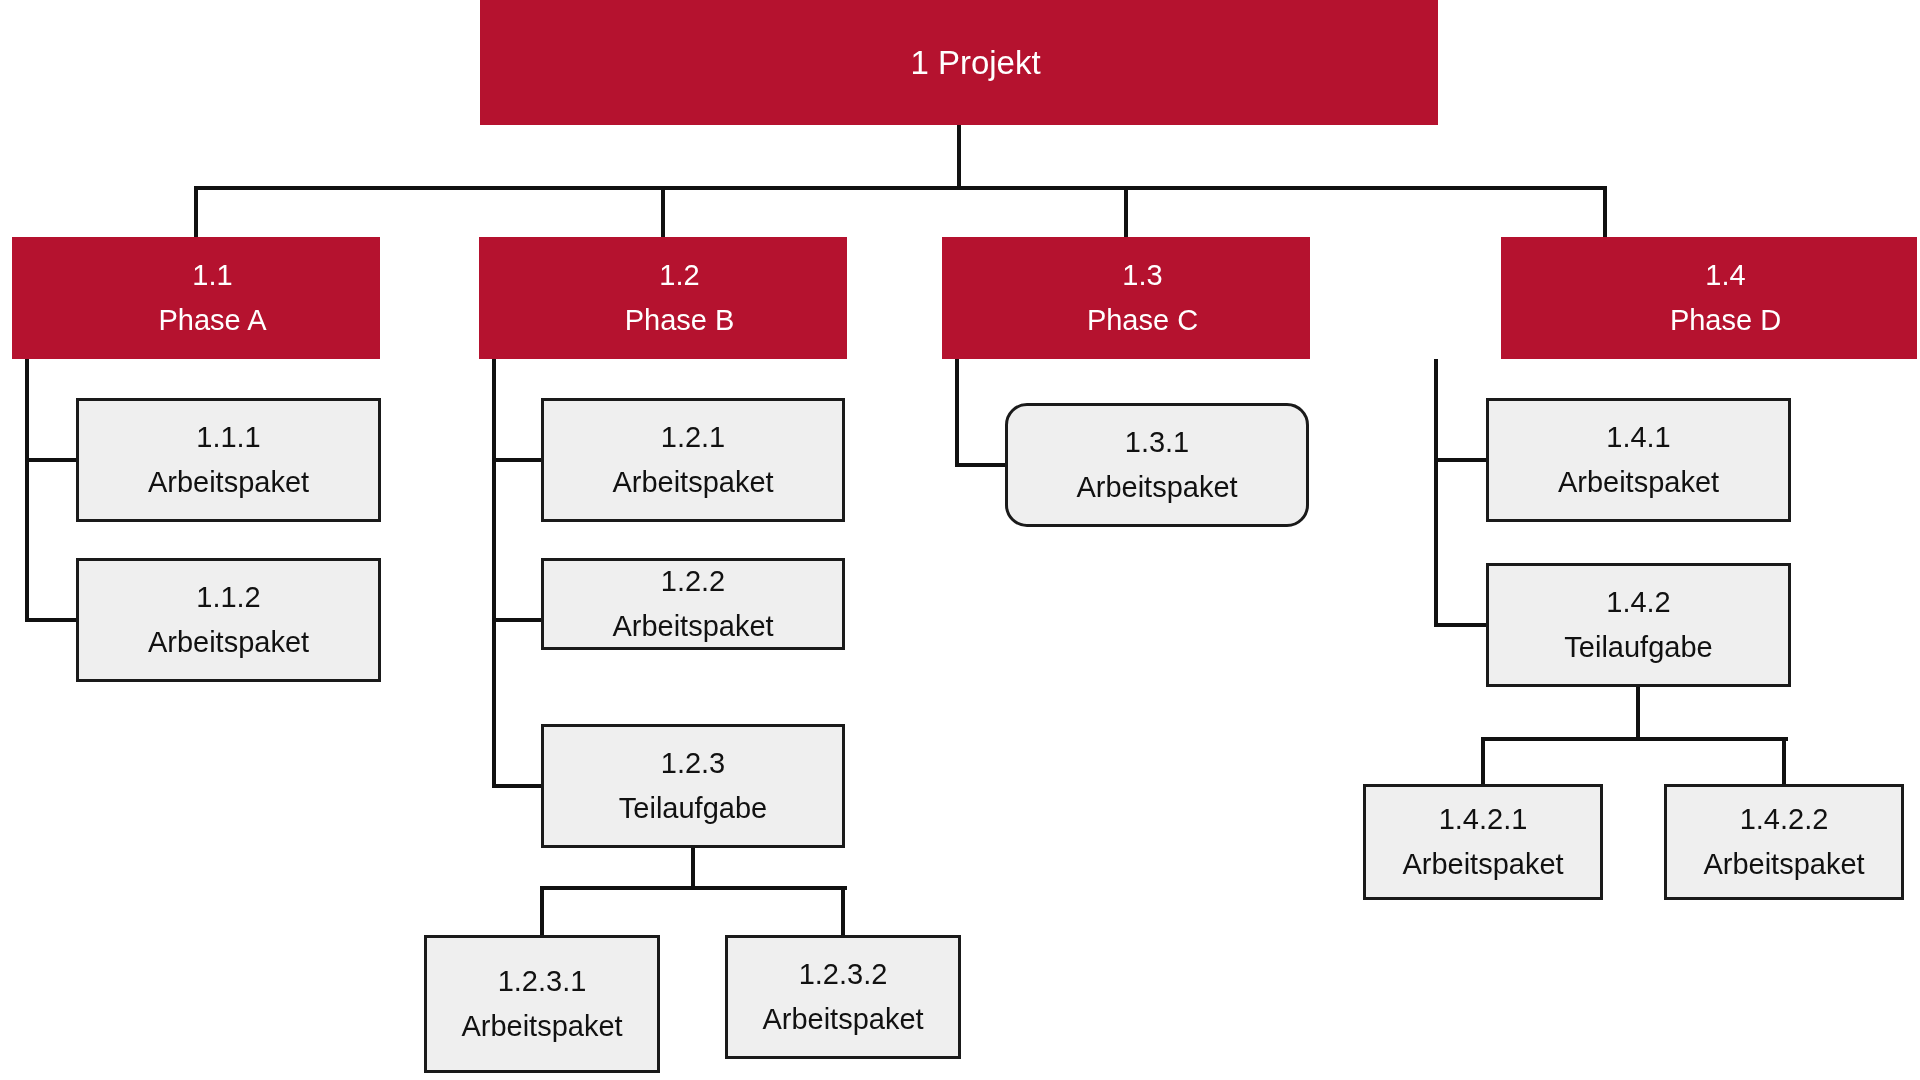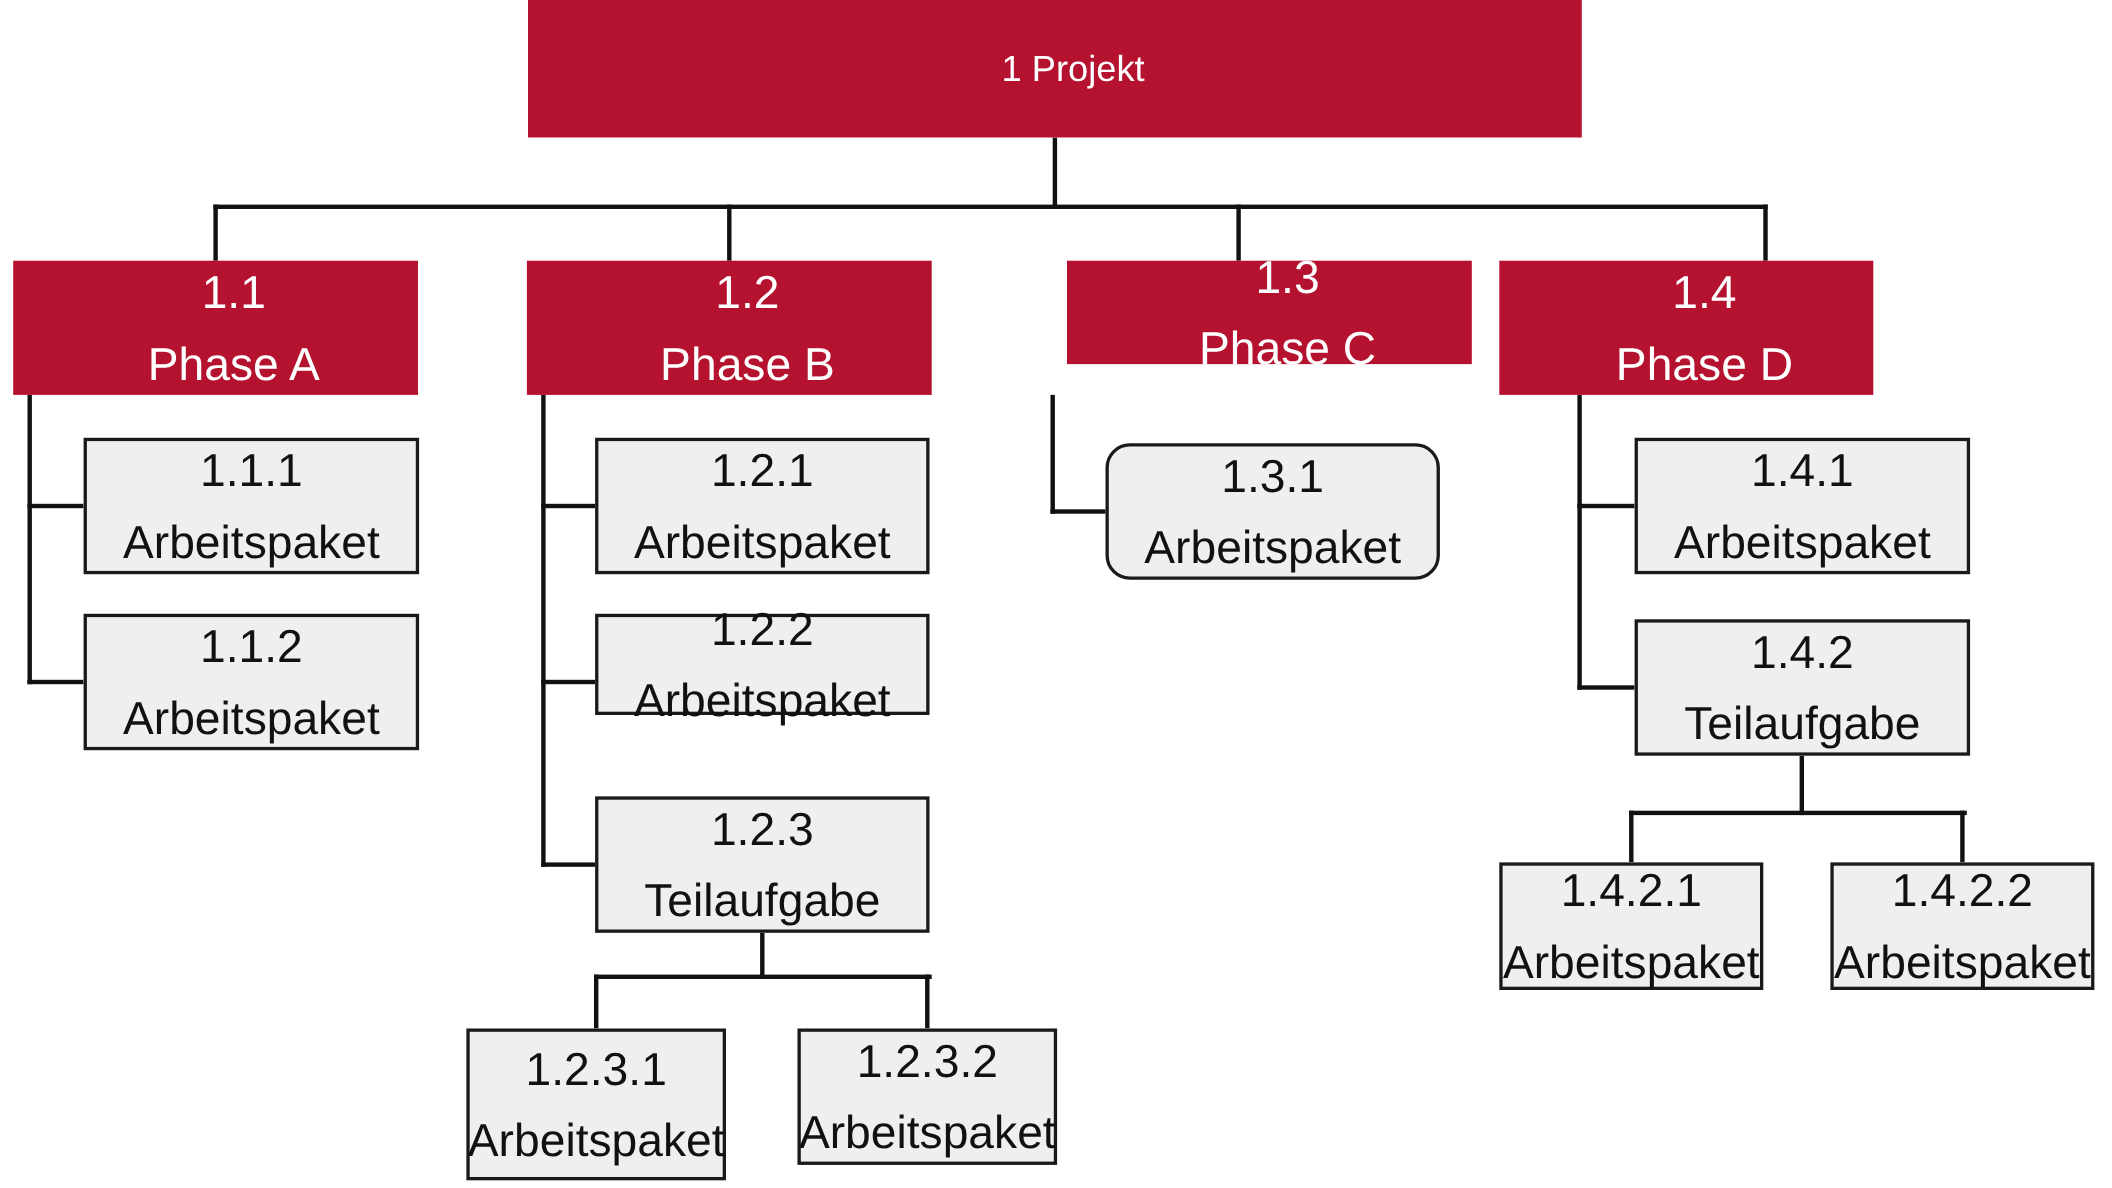--- a/index.html
+++ b/index.html
@@ -23,30 +23,30 @@
   .phase {
     background: var(--phase-fill, #B5122F);
     color: var(--phase-text, #ffffff);
     padding-left: 33px;
   }
   .leaf {
     background: var(--leaf-fill, #EFEFEF);
     border: 3px solid var(--leaf-border, #1A1A1A);
     color: #111111;
   }
-  .box span { display: block; font-size: 42px; line-height: 1.55; }
+  .box span { display: block; font-size: 29px; line-height: 1.55; }
   #b-root span { font-size: 33px; }
   .line { position: absolute; background: var(--line, #111111); }
 
   
   #b-root { left: 480px; top: 0;     width: 958px; height: 125px; }
   #b-p1   { left: 12px;   top: 237px; width: 368px; height: 122px; }
   #b-p2   { left: 479px;  top: 237px; width: 368px; height: 122px; }
-  #b-p3   { left: 942px;  top: 237px; width: 368px; height: 94px; margin-left: 28px; }
-  #b-p4   { left: 1363px; top: 237px; width: 340px; height: 122px; }
+  #b-p3   { left: 942px;  top: 237px; width: 368px; height: 122px; }
+  #b-p4   { left: 1501px; top: 237px; width: 416px; height: 122px; }
 
   #b-111  { left: 76px;   top: 398px; width: 305px; height: 124px; }
   #b-112  { left: 76px;   top: 558px; width: 305px; height: 124px; }
 
   #b-121  { left: 541px;  top: 398px; width: 304px; height: 124px; }
   #b-122  { left: 541px;  top: 558px; width: 304px; height: 92px; }
   #b-123  { left: 541px;  top: 724px; width: 304px; height: 124px; }
   #b-1231 { left: 424px;  top: 935px; width: 236px; height: 138px; }
   #b-1232 { left: 725px;  top: 935px; width: 236px; height: 124px; }
 

